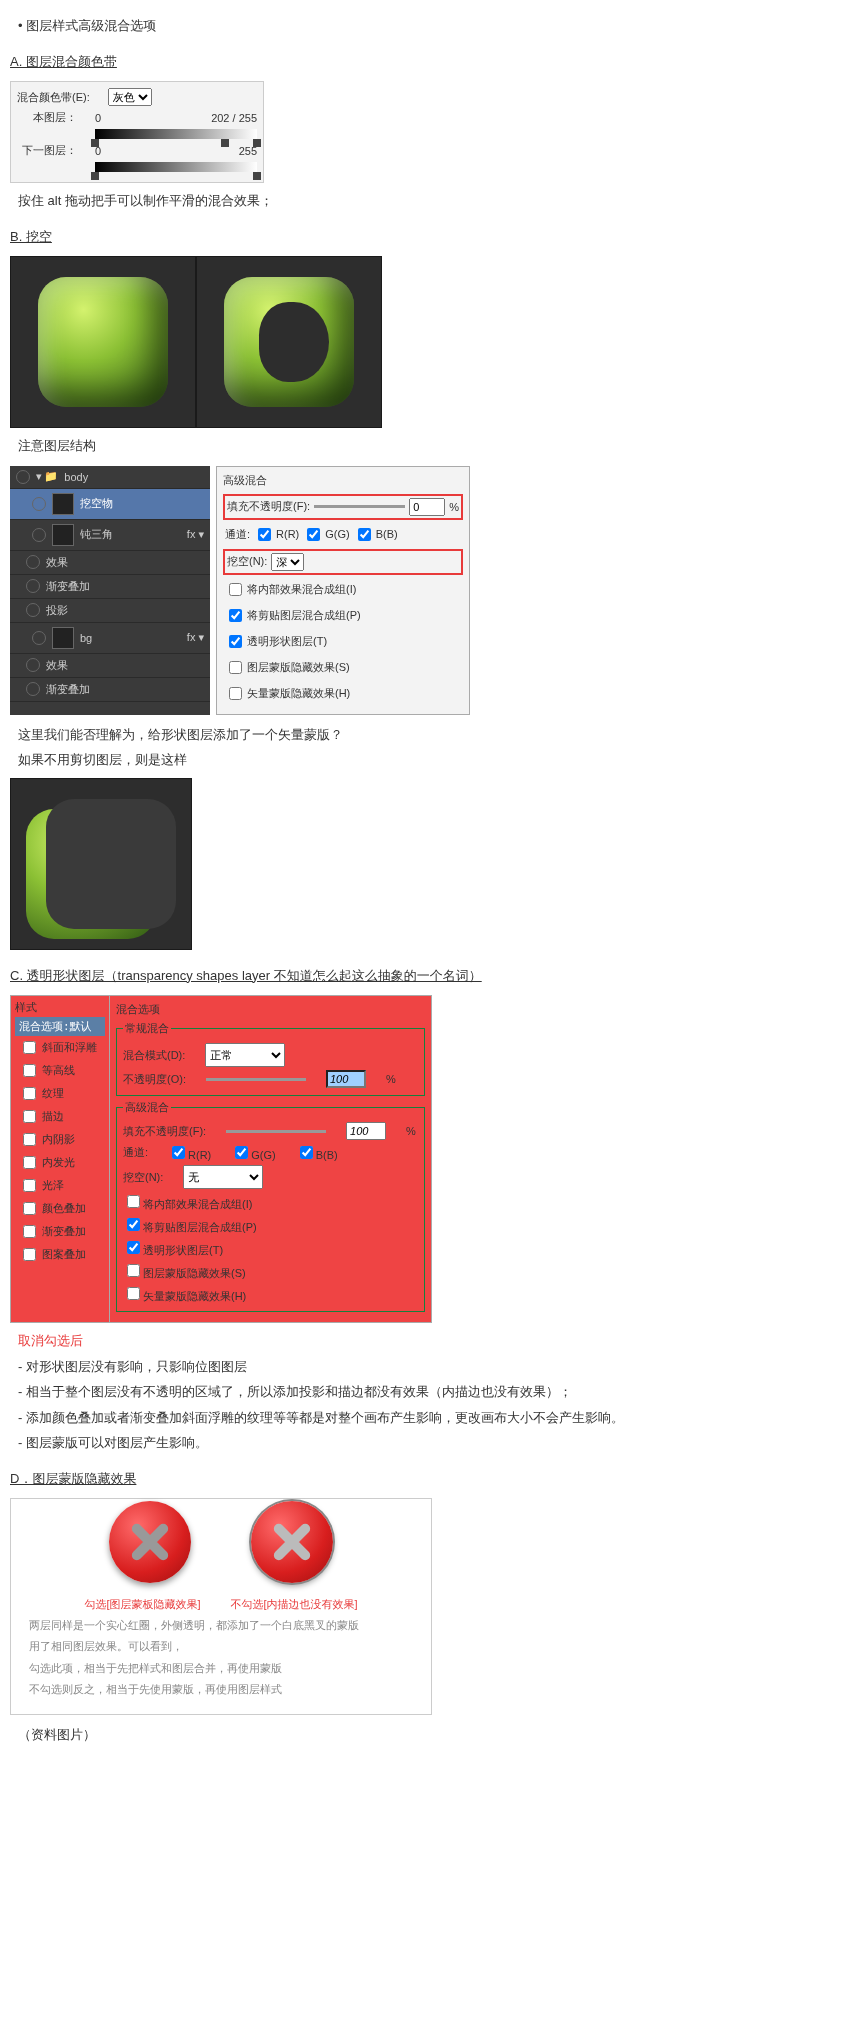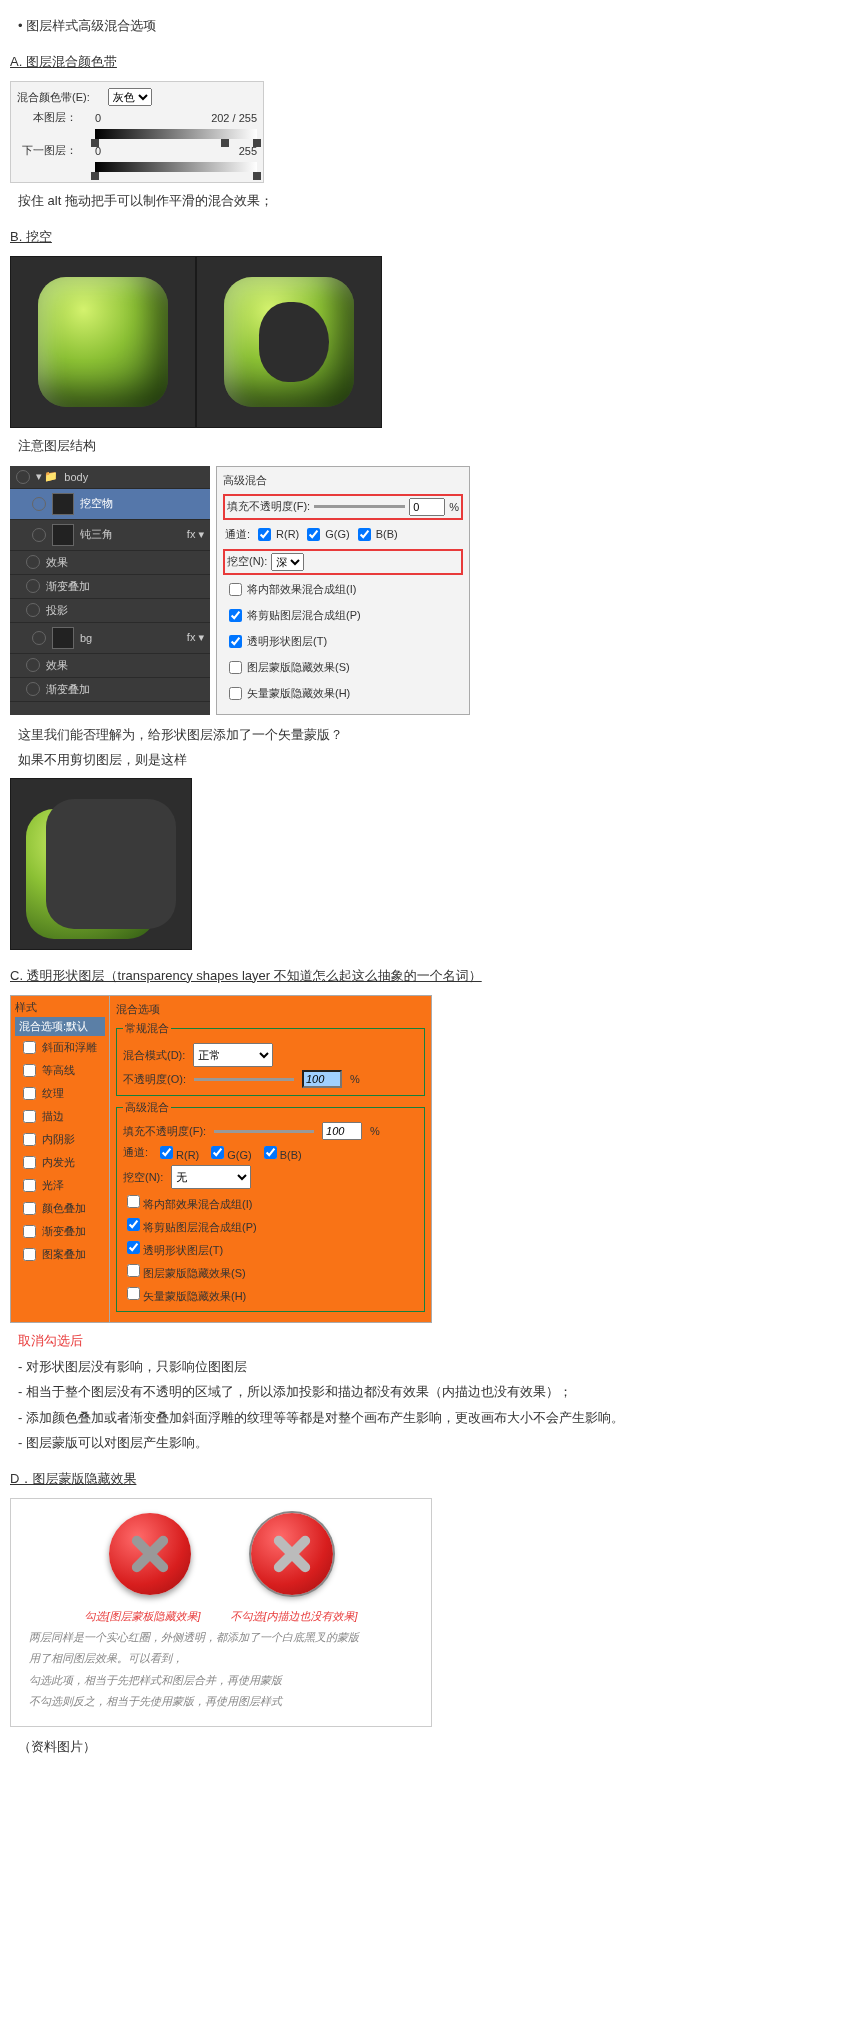--- a/index.html
+++ b/index.html
@@ -122,50 +122,49 @@
     border-radius: 28px;
     left: 0; top: 20px;
     background: radial-gradient(circle at 35% 25%, #d4f26e, #8bc034 40%, #3d6818 90%);
   }
   
   
   .blend-full {
     display: flex;
     width: 420px;
     border: 1px solid #aaa;
-    background: #f97316;
+    background: #ef4444;
     font-size: 11px;
     margin: 8px 0;
   }
   .blend-full .left {
     width: 90px;
     border-right: 1px solid #aaa;
     padding: 4px;
   }
   .blend-full .left .hdr { font-weight: normal; margin-bottom: 2px; }
   .blend-full .left .item {
     padding: 2px 4px;
     display: flex; align-items: center; gap: 3px;
   }
-  .blend-full .left .item.sel { background: #5b7fa6; color: #fff; }
+  .blend-full .left .item.sel { background: #5b7fa6; color: #fff; font-family: Liberation Mono, monospace; }
   .blend-full .right { flex: 1; padding: 6px; }
   .blend-full fieldset { border: 1px solid #15803d; margin: 4px 0; padding: 4px 6px; }
-  .blend-full .frow { display: flex; align-items: center; gap: 8px; margin: 3px 0; }
+  .blend-full .frow { display: flex; align-items: center; gap: 20px; margin: 3px 0; }
   .blend-full input[type=text] { width: 32px; font-size: 11px; font-style: italic; }
   .blend-full input[type=text].hl { background: #a0d0ff; }
   .blend-full select { font-size: 11px; height: 24px; width: 80px; }
   .blend-full .slider { width: 100px; height: 3px; background: #999; }
   
   
   .badge-row {
     border: 1px solid #ccc;
-    padding: 14px 10px 10px 10px;
+    padding: 2px 10px 10px 10px;
     width: 400px;
     margin: 10px 0;
-    font-style: italic;
   }
   .badge-row .badges { display: flex; gap: 60px; justify-content: center; align-items: center; }
   .badge {
     width: 82px; height: 82px; border-radius: 50%;
     background: radial-gradient(circle at 35% 30%, #ff6a6a, #d81e1e 60%, #9c0f0f);
     display: flex; align-items: center; justify-content: center;
     box-shadow: 0 3px 6px rgba(0,0,0,0.4);
     position: relative;
   }
   .badge.outline { box-shadow: 0 0 0 2px #888, 0 3px 6px rgba(0,0,0,0.4); }

